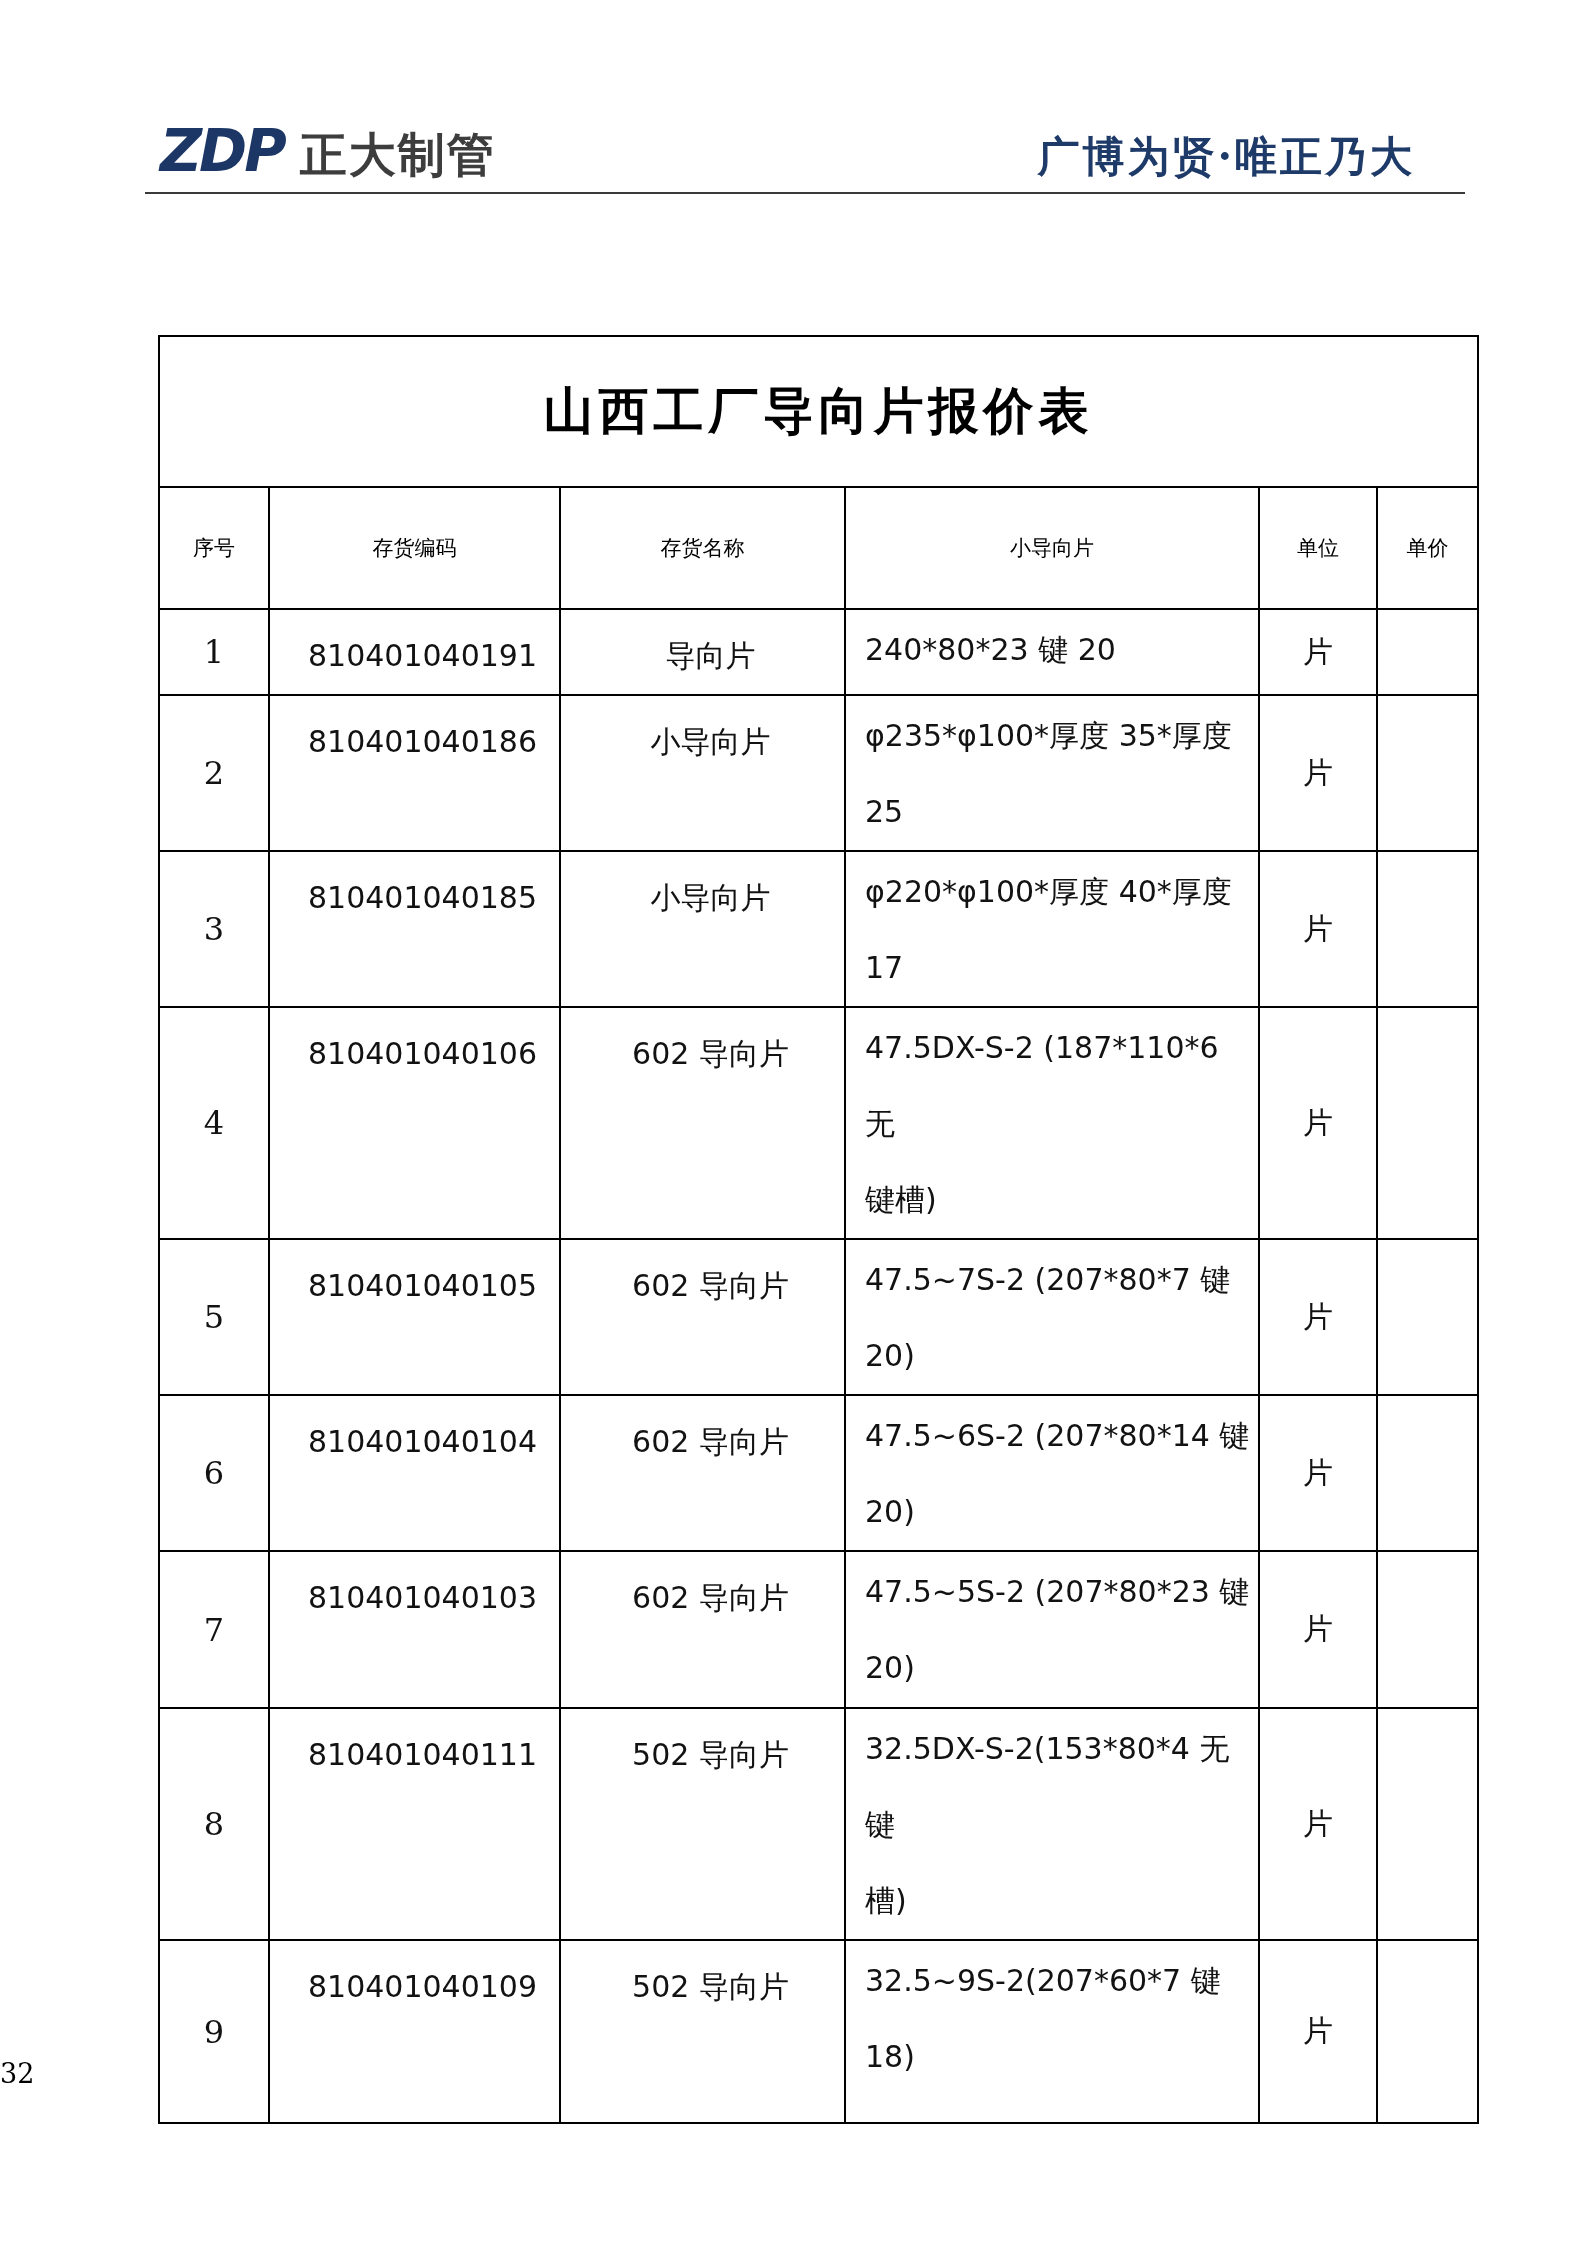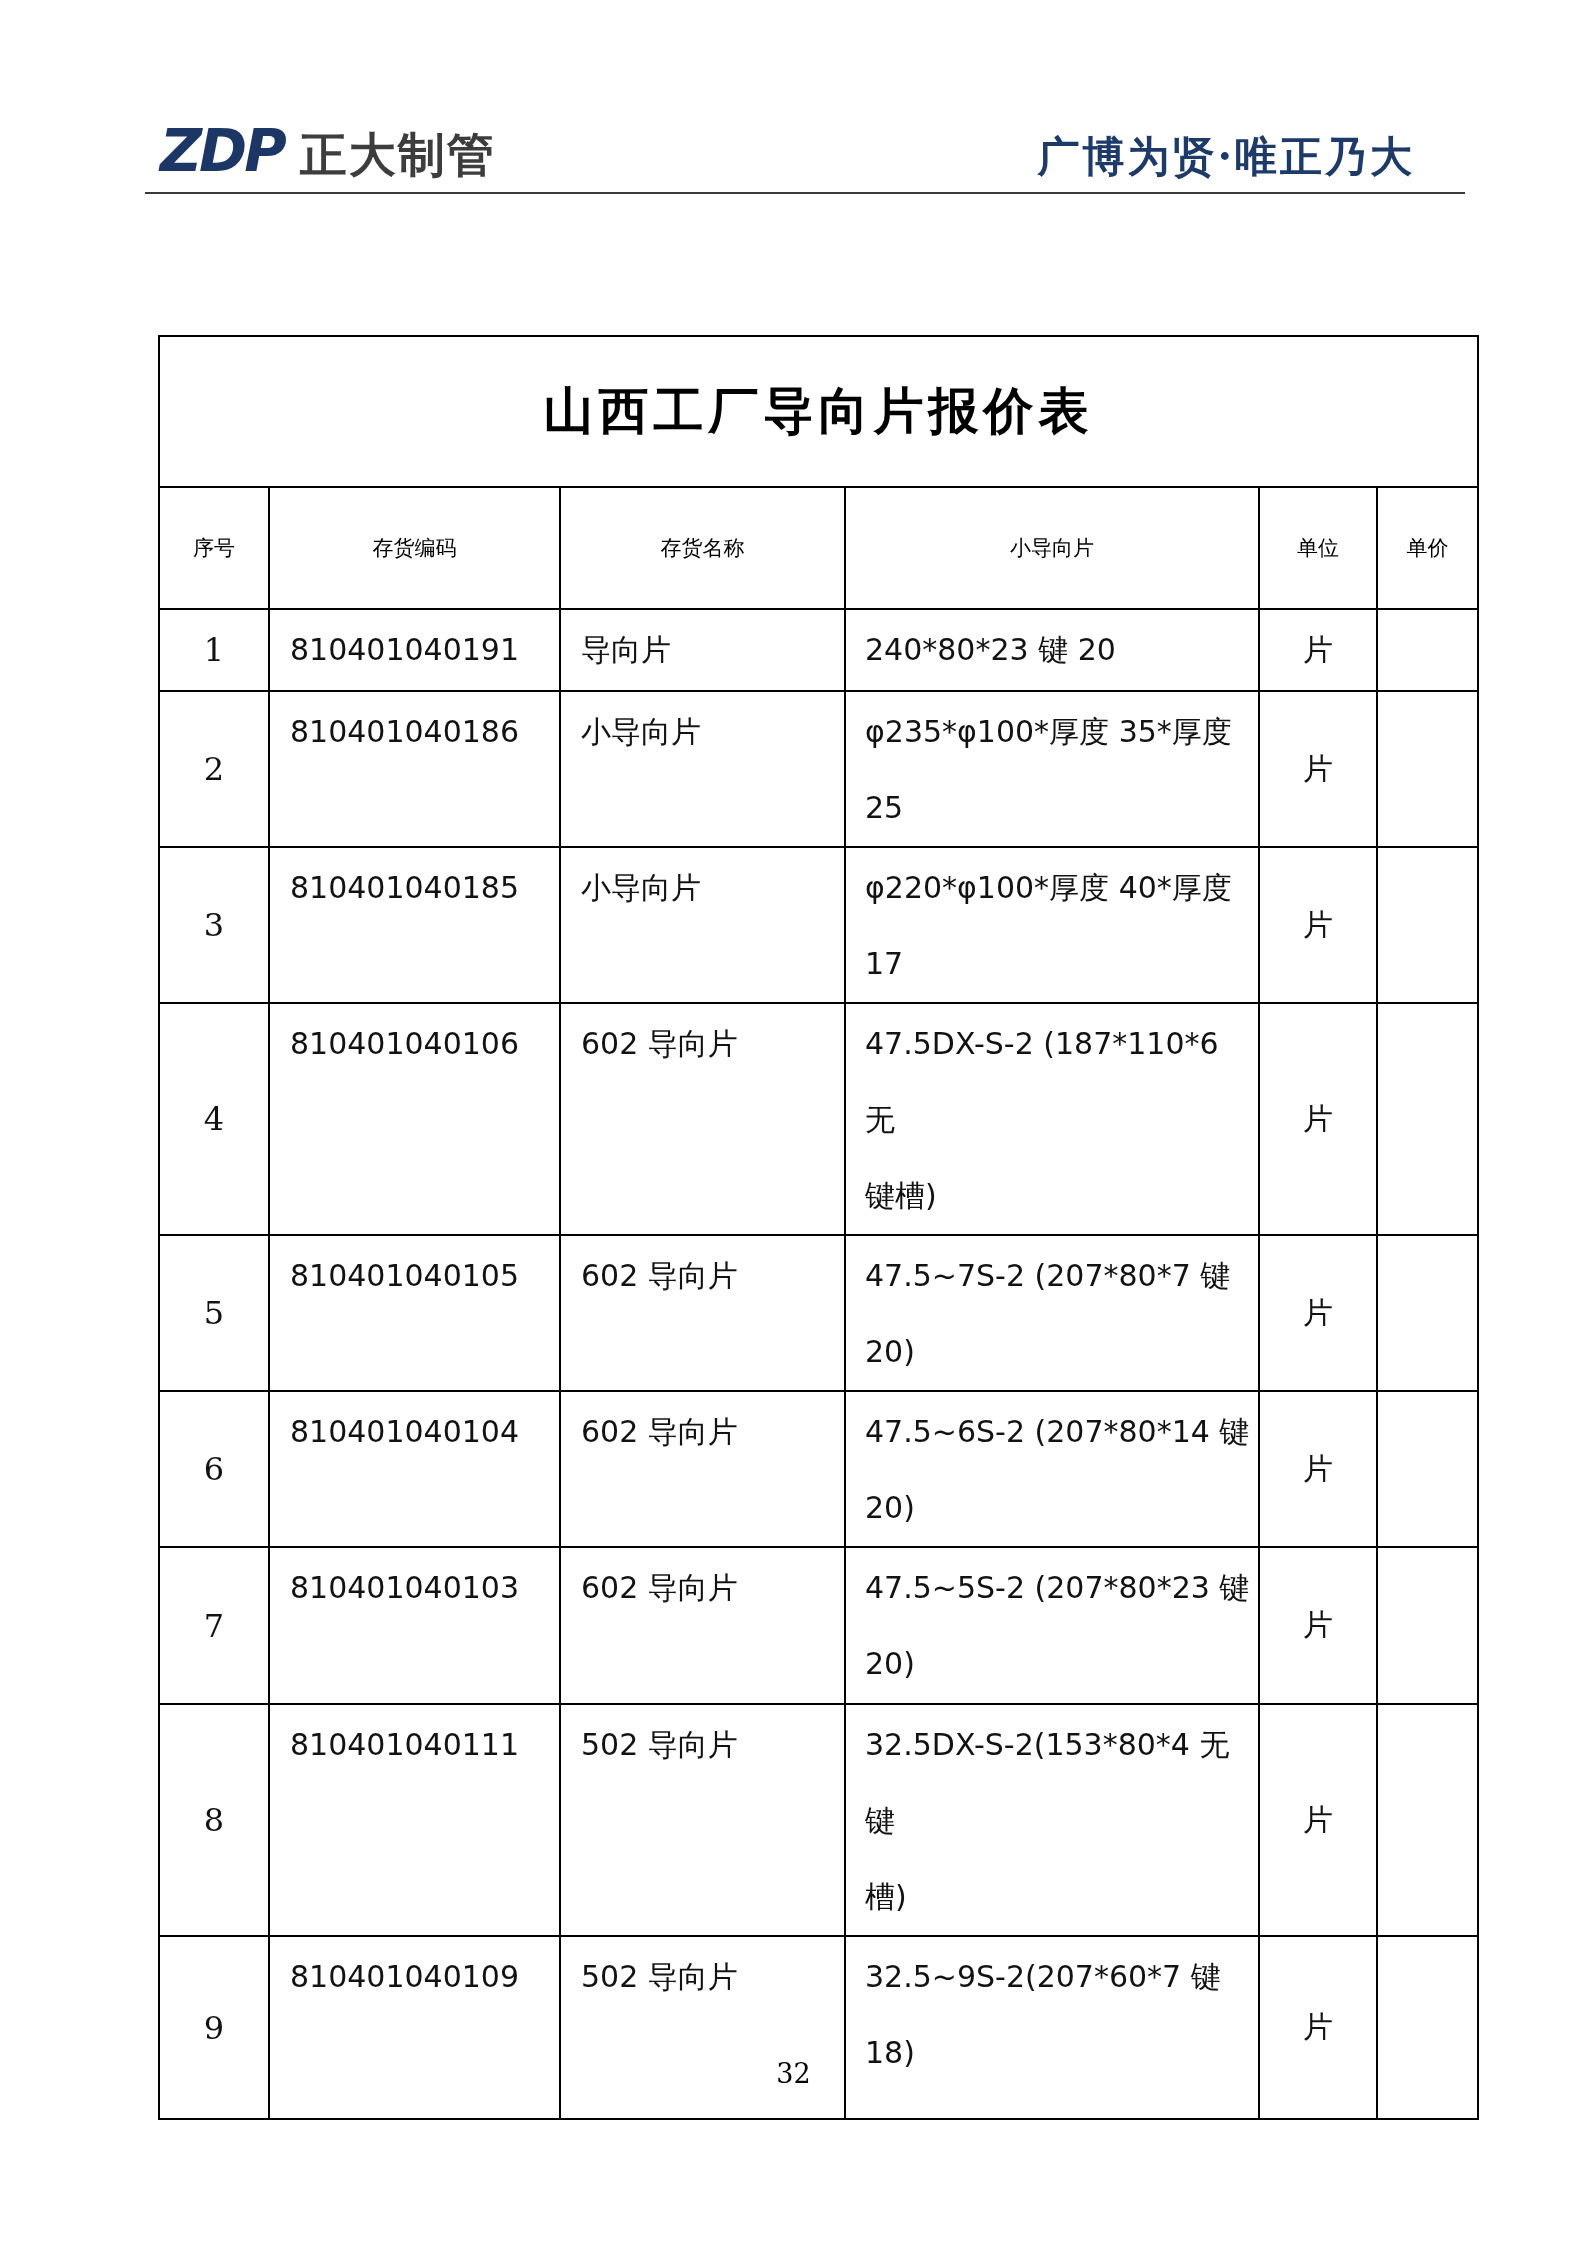--- a/index.html
+++ b/index.html
@@ -69,36 +69,35 @@
   tbody td{
     font-family:"DejaVu Sans",sans-serif;
     font-size:30px;color:#121212;
   }
   .c-no{
     font-family:"DejaVu Serif",serif;
     font-size:32px;text-align:center;vertical-align:middle;
   }
   .c-code,.c-name{
     vertical-align:top;
-    padding:2px 4px 0 20px;
-    line-height:76px;white-space:nowrap;
+    padding:8px 4px 0 20px;
+    line-height:76px;white-space:nowrap;text-align:center;
   }
   .c-spec{
     vertical-align:top;
     padding:2px 6px 0 19px;
     line-height:76px;
     white-space:pre-line;
   }
   .c-unit{text-align:center;vertical-align:middle;}
   .c-price{vertical-align:middle;}
 
   
   .page-number{
     position:absolute;left:0;top:2058px;width:1587px;
-    text-align:center;
     font-family:"DejaVu Serif",serif;
     font-size:27px;color:#000;
   }
 </style>
 </head>
 <body>
 
 <div class="page">
 
   <header>

